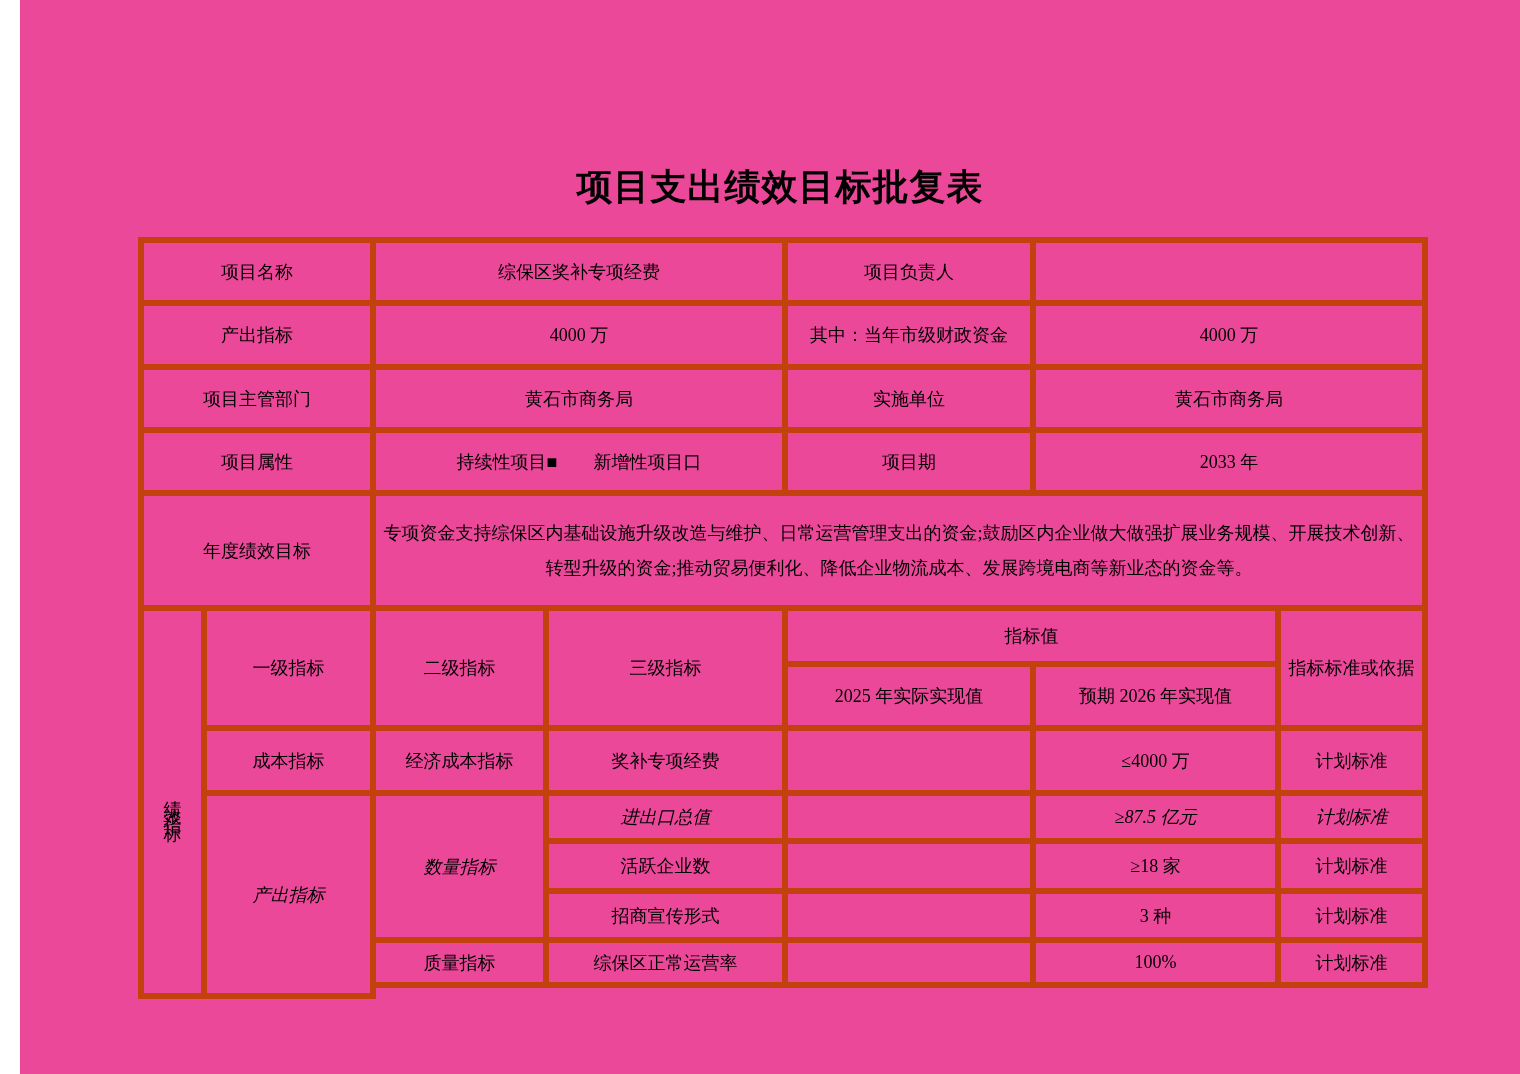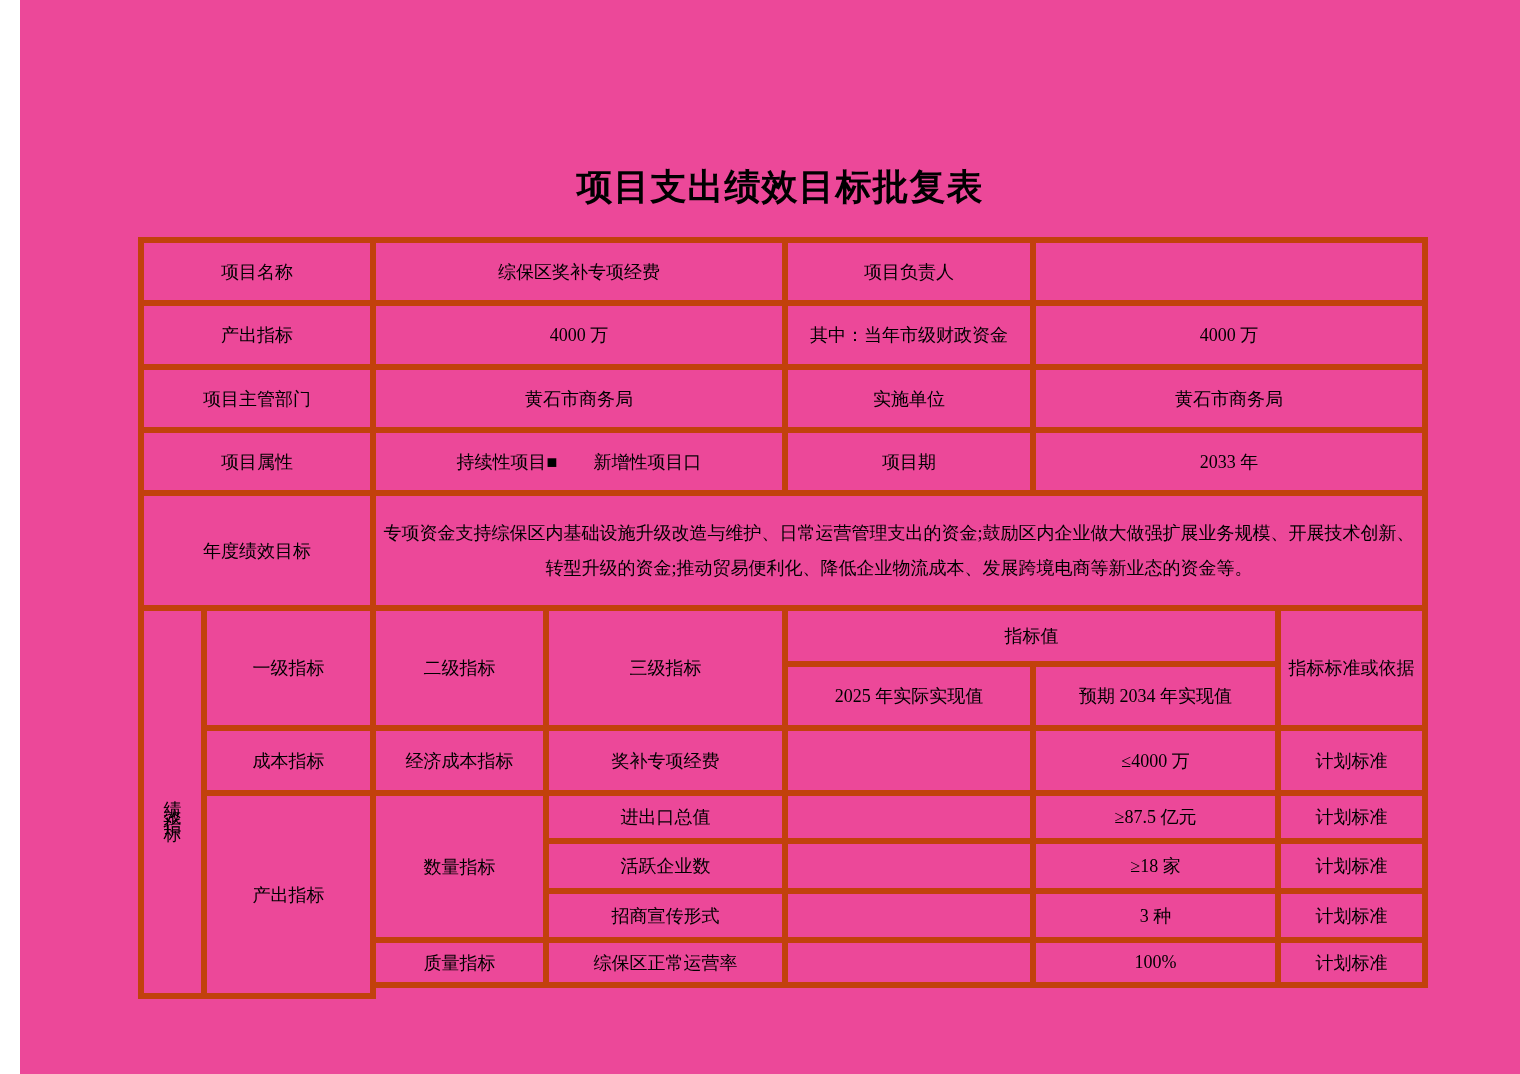--- a/index.html
+++ b/index.html
@@ -49,21 +49,21 @@
     font-size: 18px;
     padding: 2px 6px;
     overflow: hidden;
     word-break: break-all;
   }
   tr.h53 td { height: 53px; }
   tr.h54 td { height: 54px; }
   tr.h105 td { height: 105px; }
   tr.h46 td { height: 46px; }
   tr.h55 td { height: 55px; }
-  tr.h38 td { height: 38px; }
+  tr.h38 td { height: 38px; font-style: italic; }
   tr.h40 td { height: 40px; }
   tr.h39 td { height: 39px; }
   tr.h35 td { height: 35px; }
   td.goal-text {
     text-align: justify;
     padding: 6px 14px 6px 12px;
     line-height: 35px;
   }
   .vert-label {
     writing-mode: vertical-rl;
@@ -134,21 +134,21 @@
         <div class="vert-label">绩效指标</div>
       </td>
       <td rowspan="2">一级指标</td>
       <td rowspan="2">二级指标</td>
       <td rowspan="2">三级指标</td>
       <td colspan="2">指标值</td>
       <td rowspan="2">指标标准或依据</td>
     </tr>
     <tr class="h54">
       <td>2025 年实际实现值</td>
-      <td>预期 2034 年实现值</td>
+      <td>预期 2026 年实现值</td>
     </tr>
 
     <tr class="h55">
       <td>成本指标</td>
       <td>经济成本指标</td>
       <td>奖补专项经费</td>
       <td></td>
       <td>≤4000 万</td>
       <td>计划标准</td>
     </tr>

